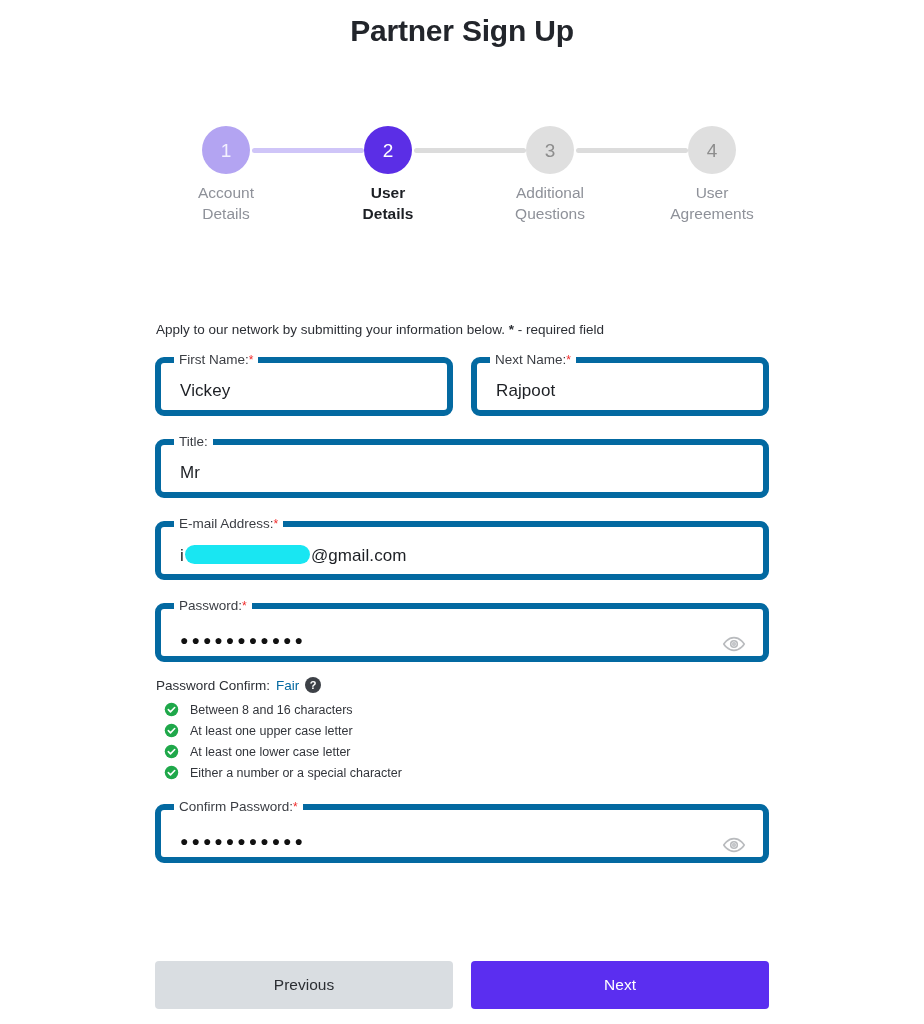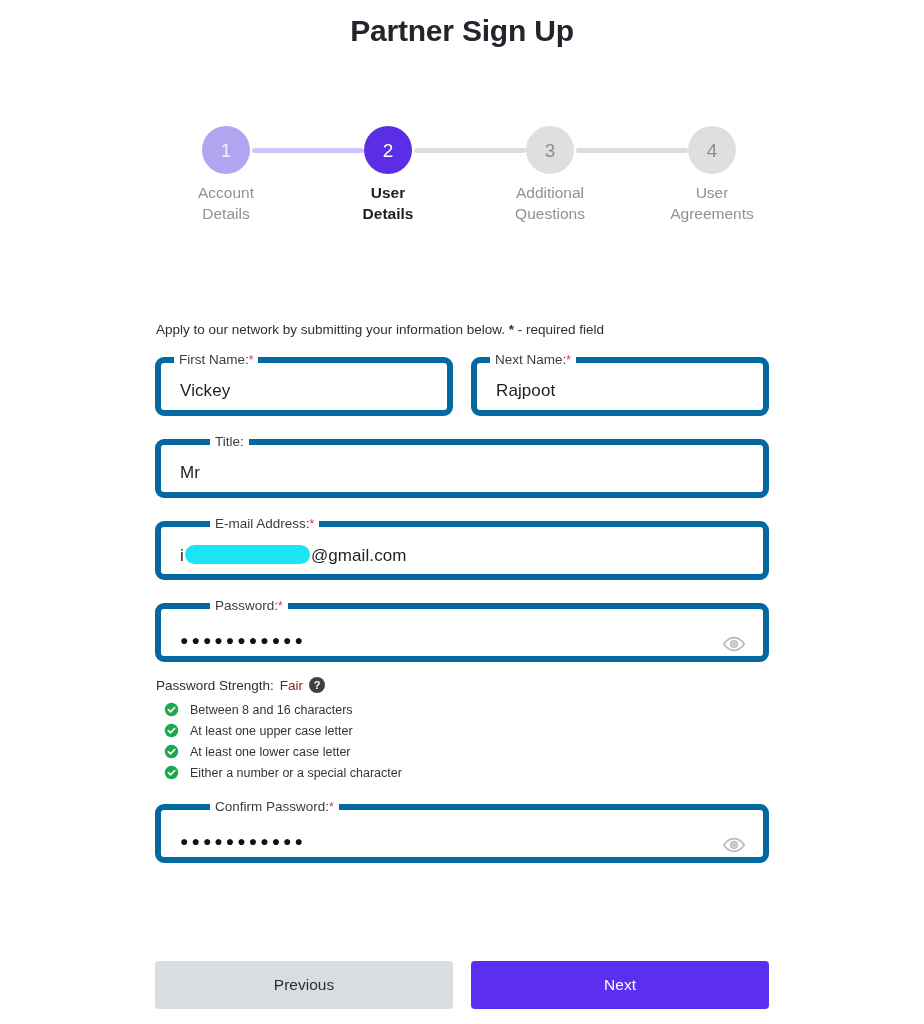--- a/index.html
+++ b/index.html
@@ -59,21 +59,21 @@
 
   fieldset.field {
     position: relative;
     margin: 0 0 19px 0; padding: 0;
     border: 6px solid #0369a1;
     border-radius: 9px;
     background: #fff;
     height: 63px;
   }
   fieldset.field.half { width: 299px; }
-  fieldset.field.full { width: 614px; padding-left: 36px; }
+  fieldset.field.full { width: 614px; }
   fieldset.field > legend {
     margin-left: 13px; padding: 0 5px;
     font-size: 13.5px; color: #3a3d43; line-height: 1;
   }
   legend .star { color: #f02b2b; font-size: 12px; }
   .field-value {
     position: absolute; left: 19px; top: 14px;
     font-size: 17px; color: #1c1f24;
     letter-spacing: 0.1px;
   }
@@ -92,21 +92,21 @@
     width: 26px; height: 26px;
     display: flex; align-items: center; justify-content: center;
   }
 
   
   .strength {
     display: flex; align-items: center; gap: 6px;
     margin: -4px 0 9px 1px;
     font-size: 13.5px; color: #2c2f35;
   }
-  .strength .value { color: #7f1d1d; }
+  .strength .value { color: #0369a1; }
   .help-icon { display: inline-flex; }
 
   .reqs { margin: 0 0 20px 9px; padding: 0; list-style: none; }
   .reqs li {
     display: flex; align-items: center; gap: 11px;
     margin-bottom: 6px;
     font-size: 12.5px; color: #32353b;
   }
   .check-icon { display: inline-flex; flex: 0 0 auto; }
 
@@ -202,21 +202,21 @@
       <span class="eye-btn">
         <svg width="24" height="24" viewBox="0 0 24 24" fill="none" aria-hidden="true">
           <path d="M1.8 12S5.4 5.6 12 5.6 22.2 12 22.2 12 18.6 18.4 12 18.4 1.8 12 1.8 12Z" stroke="#b9bbbe" stroke-width="1.6"></path>
           <circle cx="12" cy="12" r="3.3" stroke="#b9bbbe" stroke-width="1.6"></circle>
           <circle cx="12" cy="12" r="2.2" fill="#c6c8cb"></circle>
         </svg>
       </span>
     </fieldset>
 
     <div class="strength">
-      <span>Password Strength:</span>
+      <span>Password Confirm:</span>
       <span class="value">Fair</span>
       <span class="help-icon">
         <svg width="16" height="16" viewBox="0 0 16 16" aria-hidden="true">
           <circle cx="8" cy="8" r="8" fill="#3d4147"></circle>
           <text x="8" y="12" text-anchor="middle" font-family="Liberation Sans, sans-serif" font-size="11" font-weight="700" fill="#ffffff">?</text>
         </svg>
       </span>
     </div>
 
     <ul class="reqs">

